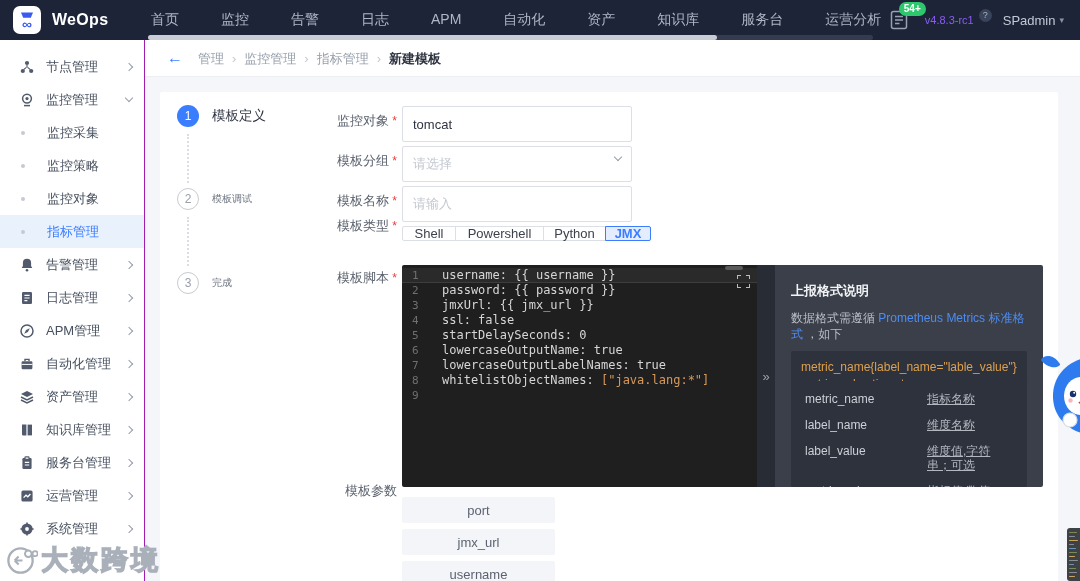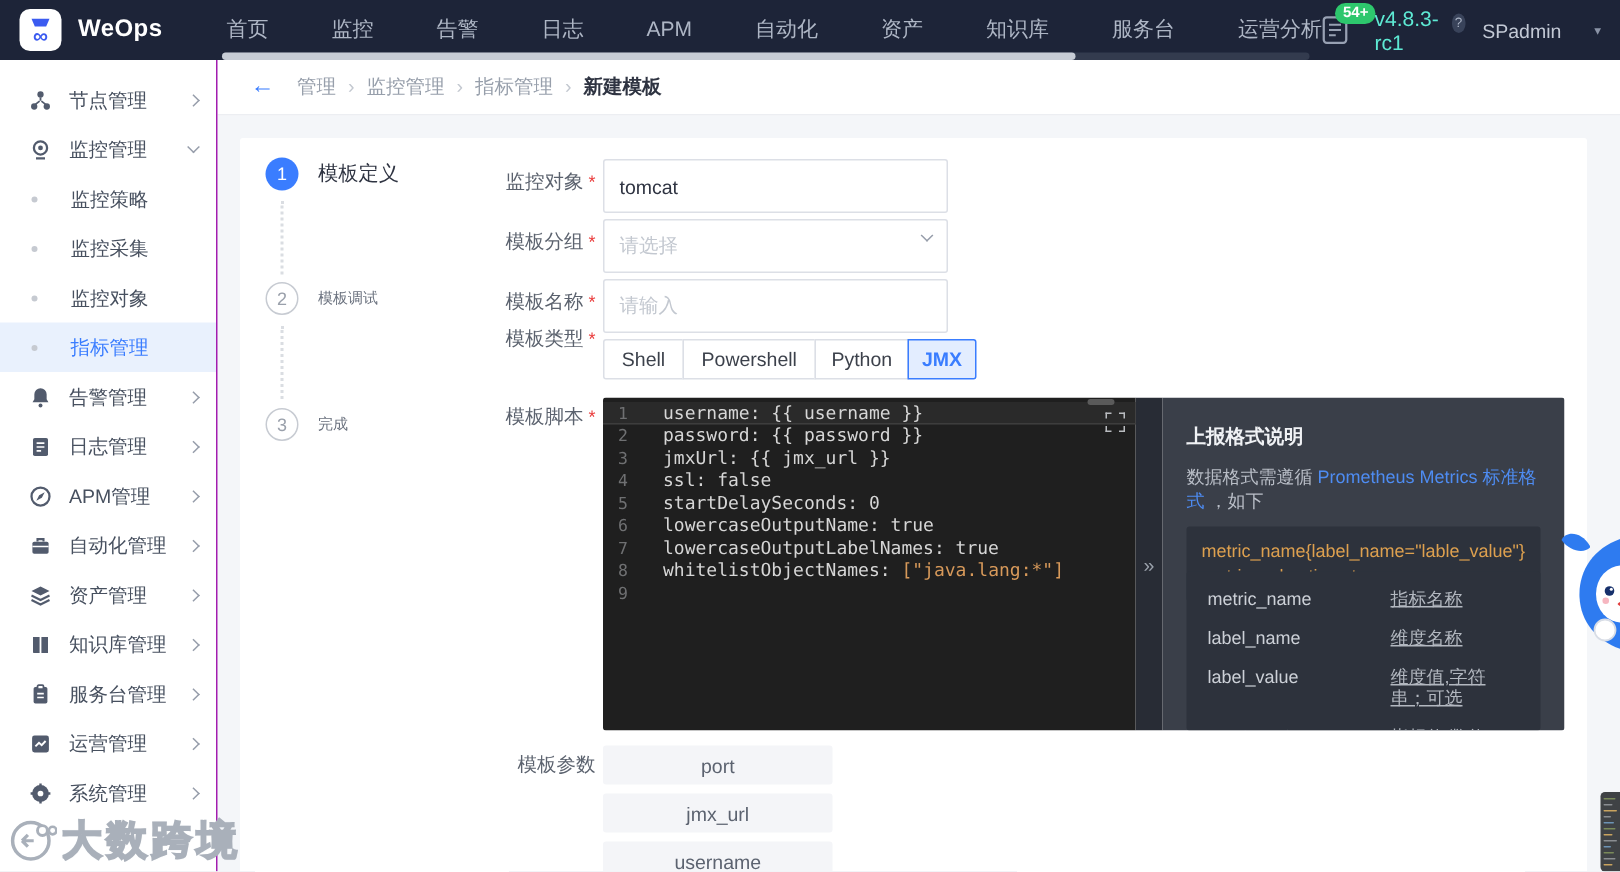--- a/index.html
+++ b/index.html
@@ -11,24 +11,24 @@
   .topnav{position:absolute;left:0;top:0;width:1080px;height:40px;background:#1d2438;display:flex;align-items:center;z-index:20;}
   .brand{width:148px;flex:none;display:flex;align-items:center;gap:11px;padding-left:13px;}
   .logo{width:28px;height:28px;background:#fff;border-radius:7px;display:flex;align-items:center;justify-content:center;cursor:pointer;}
   .brand-name{color:#fff;font-weight:bold;font-size:16px;letter-spacing:.3px;}
   .nav-items{display:flex;gap:42px;margin-left:3px;}
   .nav-item{color:#aeb6c5;font-size:14px;cursor:pointer;white-space:nowrap;}
   .nav-right{margin-left:auto;display:flex;align-items:center;gap:9px;padding-right:16px;}
   .notice{position:relative;cursor:pointer;margin-right:8px;display:flex;}
   .badge{position:absolute;top:-8px;left:9px;background:#2dc76d;color:#fff;font-size:10px;font-weight:bold;
          padding:1px 5px;border-radius:8px;line-height:1.2;}
-  .version{color:#5eead4;font-size:14px;}
+  .version{color:#8b5cf6;font-size:11px;}
   .qmark{width:13px;height:13px;border-radius:50%;background:#39435a;color:#aab3c5;font-size:9px;display:inline-flex;
          align-items:center;justify-content:center;margin:-10px 2px 0 -4px;cursor:pointer;}
-  .user{color:#c3c9d5;font-size:13px;display:flex;align-items:center;gap:22px;cursor:pointer;}
+  .user{color:#c3c9d5;font-size:13px;display:flex;align-items:center;gap:4px;cursor:pointer;}
   .caret{color:#8a93a6;font-size:9px;}
   .nav-scrollbar{position:absolute;left:148px;bottom:0;width:725px;height:5px;background:#333b4e;border-radius:3px;cursor:pointer;}
   .nav-scrollbar .thumb{width:569px;height:5px;background:#c7ccd5;border-radius:3px;}
 
   
   .sidebar{position:absolute;top:40px;left:0;width:145px;height:541px;background:#fff;padding-top:10px;z-index:10;
            border-right:1px solid #a21caf;}
   .side-row{height:33px;display:flex;align-items:center;padding:0 12px 0 20px;cursor:pointer;}
   .side-row.active{background:#e9f1fd;}
   .side-icon{width:14px;height:14px;margin-right:12px;flex:none;display:flex;}
@@ -64,21 +64,21 @@
 
   
   .form-label{position:absolute;left:0;width:237px;text-align:right;font-size:13px;color:#5b626e;white-space:nowrap;}
   .req::after{content:" *";color:#ea3d3d;font-size:12px;}
   .f-input{position:absolute;left:242px;width:230px;height:36px;border:1px solid #dcdfe6;border-radius:2px;
            font-size:13px;color:#2f3442;display:flex;align-items:center;padding:0 10px;background:#fff;cursor:text;}
   .f-select{cursor:pointer;}
   .ph{color:#c3c8d0;}
   .sel-chev{position:absolute;right:10px;top:10px;}
   .type-group{position:absolute;left:242px;top:134px;display:flex;}
-  .type-btn{height:27px;border:1px solid #dcdfe6;margin-left:-1px;display:flex;align-items:center;justify-content:center;
+  .type-btn{height:15px;border:1px solid #dcdfe6;margin-left:-1px;display:flex;align-items:center;justify-content:center;
             font-size:13px;color:#3c414b;background:#fff;cursor:pointer;position:relative;}
   .type-btn:first-child{margin-left:0;border-radius:2px 0 0 2px;}
   .type-btn:last-child{border-radius:0 2px 2px 0;}
   .type-btn.active{background:#e3edff;border-color:#3a7dff;color:#3a7dff;z-index:1;font-weight:bold;}
 
   
   .script-block{position:absolute;left:242px;top:173px;width:641px;height:222px;display:flex;border-radius:2px;overflow:hidden;}
   .code-pane{width:355px;background:#1f1f1f;position:relative;flex:none;padding-top:3px;cursor:text;
              font-family:"DejaVu Sans Mono","Liberation Mono",monospace;}
   .code-line{display:flex;height:15px;line-height:15px;white-space:pre;font-size:12px;}
@@ -189,25 +189,25 @@
             <circle cx="7" cy="5.6" r="4.4" fill="none" stroke="#525b6d" stroke-width="1.5"></circle>
             <circle cx="7" cy="5.6" r="1.6"></circle>
             <path d="M4 12.6h6" stroke="#525b6d" stroke-width="1.5"></path>
           </svg>
         </span>
         <span class="side-label">监控管理</span>
         <span class="chev down"></span>
       </div>
       <div class="side-row">
         <span class="side-dot"></span>
+        <span class="side-label">监控采集</span>
+      </div>
+      <div class="side-row">
+        <span class="side-dot"></span>
         <span class="side-label">监控策略</span>
-      </div>
-      <div class="side-row">
-        <span class="side-dot"></span>
-        <span class="side-label">监控采集</span>
       </div>
       <div class="side-row">
         <span class="side-dot"></span>
         <span class="side-label">监控对象</span>
       </div>
       <div class="side-row active">
         <span class="side-dot"></span>
         <span class="side-label">指标管理</span>
       </div>
       <div class="side-row">
@@ -401,21 +401,21 @@
                 <span class="h-val">维度值,字符串；可选</span>
               </div>
               <div class="h-row">
                 <span class="h-key">metric_value</span>
                 <span class="h-val">指标值,数值；</span>
               </div>
             </div>
         </div>
       </div>
 
-      <label class="form-label" style="top:405px;line-height:26px;">模板参数</label>
+      <label class="form-label" style="top:386px;line-height:26px;">模板参数</label>
       <div id="param-chips">
           <div class="param-chip" style="top: 405px;">port</div>
           <div class="param-chip" style="top: 437px;">jmx_url</div>
           <div class="param-chip" style="top: 469px;">username</div>
         </div>
 
     </div>
   </main>
 
   <div class="mascot">

